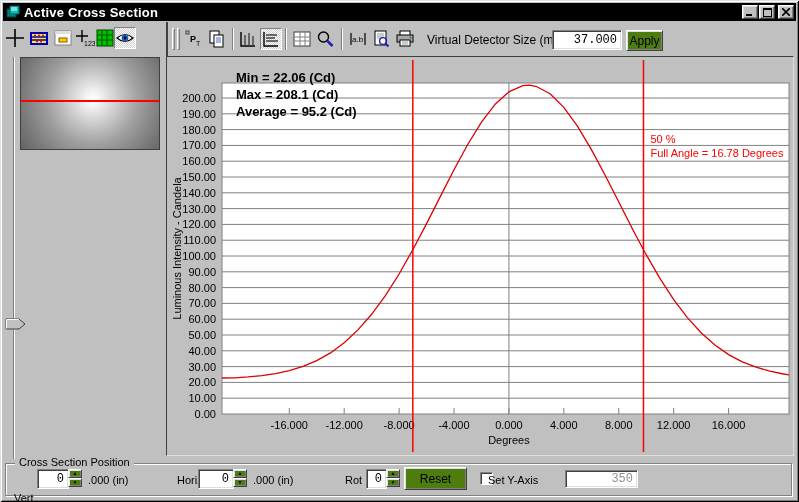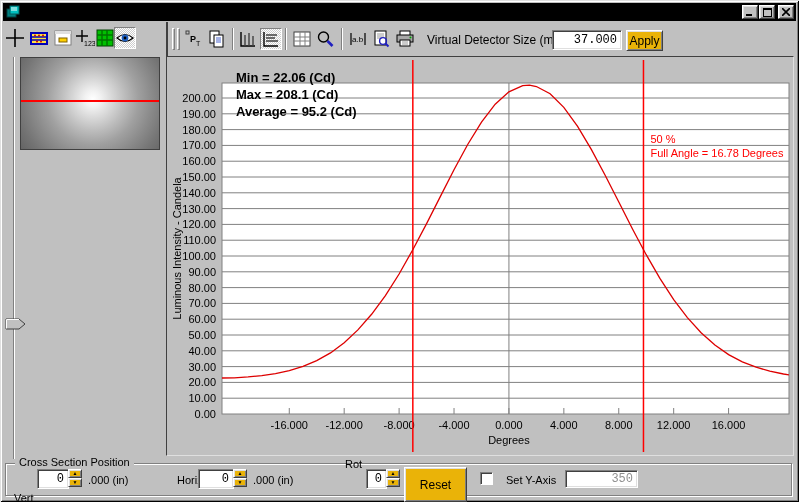--- a/index.html
+++ b/index.html
@@ -30,21 +30,21 @@
           background-size:2px 2px; }
   .tsep { position:absolute; width:2px; height:22px;
           border-left:1px solid #808080; border-right:1px solid #fff; }
   .gripbar { position:absolute; width:3px; height:22px; background:#c0c0c0;
           border:1px solid; border-color:#fff #808080 #808080 #fff; }
   .tb-label { font-size:12px; color:#000; }
   .edit { background:#fff; border:1px solid; border-color:#808080 #fff #fff #808080;
           box-shadow: inset 1px 1px 0 #404040, inset -1px -1px 0 #dfdfdf;
           font-family:Liberation Mono, monospace; }
   input.edit { font-size:12px; text-align:right; padding:0 4px 0 2px; outline:none; }
-  .btn { background:#eab308; border:1px solid; border-color:#fff #404040 #404040 #fff;
+  .btn { background:#4d7c0f; border:1px solid; border-color:#fff #404040 #404040 #fff;
          box-shadow: inset 1px 1px 0 #dfdfdf, inset -1px -1px 0 #808080;
          font-size:12px; color:#000; display:flex; align-items:center; justify-content:center; }
   
   .slider-track { left:13px; top:57px; width:2px; height:402px;
           border-left:1px solid #808080; border-right:1px solid #fff; background:#404040; }
   .thumbnail { left:20px; top:57px; width:140px; height:93px;
           border:1px solid #404040;
           background:
             radial-gradient(circle at 52% 45%, #ffffff 0%, #f2f2f2 9%, #dcdcdc 20%,
               #bdbdbd 36%, #a0a0a0 52%, #8a8a8a 68%, #757575 84%, #646464 100%),
@@ -70,20 +70,21 @@
 <body>
 
 <div class="window">
 
   <div class="abs titlebar">
     <svg class="title-icon" viewBox="0 0 14 14">
       <rect x="1" y="4" width="9" height="8" fill="#008080" stroke="#004040"></rect>
       <rect x="4" y="1" width="9" height="8" fill="#00c0c0" stroke="#006060"></rect>
       <path d="M5 3h6M5 5h6" stroke="#fff" stroke-width="1"></path>
     </svg>
+    <span class="title-text">Active Cross Section</span>
     <div class="tb-buttons">
       <div class="tb-btn">
           <svg width="8" height="8" viewBox="0 0 8 8">
             <rect x="0" y="6" width="6" height="2" fill="#000"></rect>
           </svg>
         </div>
       <div class="tb-btn">
           <svg width="9" height="9" viewBox="0 0 9 9">
             <rect x="0.5" y="0.5" width="8" height="8" fill="none" stroke="#000"></rect>
             <rect x="0" y="0" width="9" height="2" fill="#000"></rect>
@@ -317,26 +318,26 @@
   <span class="abs ctl-label" style="left:88px;top:474px;">.000 (in)</span>
 
   <span class="abs ctl-label" style="left:177px;top:474px;">Horiz</span>
   <input class="abs edit" style="left: 198px; top: 469px; width: 36px; height: 20px;" value="0">
   <div class="spin" style="left:233px;top:469px;">
     <div class="btn">▲</div>
     <div class="btn">▼</div>
   </div>
   <span class="abs ctl-label" style="left:253px;top:474px;">.000 (in)</span>
 
-  <span class="abs ctl-label" style="left:345px;top:458px;">Rot</span>
+  <span class="abs ctl-label" style="left:345px;top:474px;">Rot</span>
   <input class="abs edit" style="left: 366px; top: 469px; width: 21px; height: 20px;" value="0">
   <div class="spin" style="left:386px;top:469px;">
     <div class="btn">▲</div>
     <div class="btn">▼</div>
   </div>
 
-  <div class="abs btn" style="left:404px;top:467px;width:63px;height:35px;">Reset</div>
+  <div class="abs btn" style="left:404px;top:467px;width:63px;height:23px;">Reset</div>
 
   <div class="checkbox" style="left:480px;top:472px;"></div>
-  <span class="abs ctl-label" style="left:506px;top:474px;">Set Y-Axis</span>
+  <span class="abs ctl-label" style="left:488px;top:474px;">Set Y-Axis</span>
   <div class="abs edit" style="left:565px;top:470px;width:73px;height:18px;color:#909090;font-size:12px;text-align:right;padding:1px 4px 0 0;">350</div>
 
 </div>
 
 </body></html>

